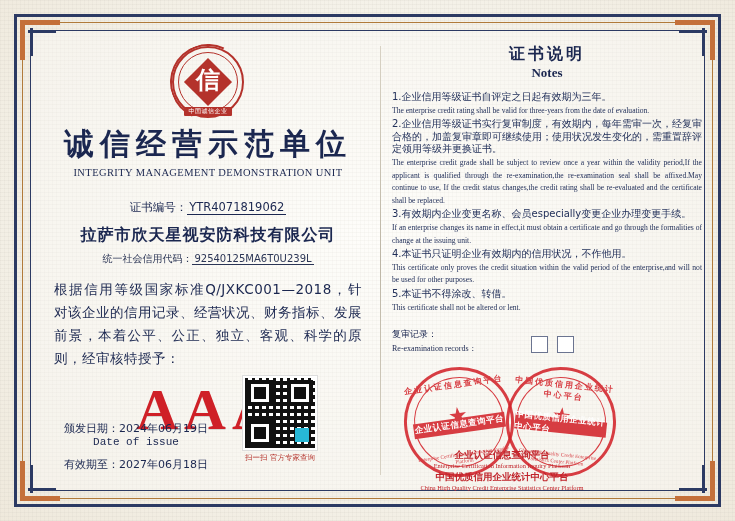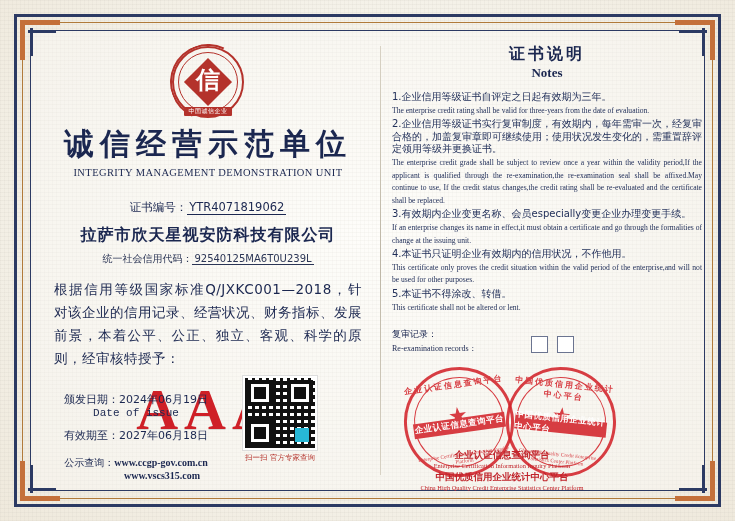--- a/index.html
+++ b/index.html
@@ -291,24 +291,20 @@
   </div>
 
   <div class="dates">
     <div class="drow">
       <div class="cn">颁发日期：2024年06月19日</div>
       <div class="en">Date of issue</div>
     </div>
     <div class="drow">
       <div class="cn">有效期至：2027年06月18日</div>
     </div>
-    <div class="site">
-      <span class="cn">公示查询：</span><span class="u1">www.ccgp-gov.com.cn</span>
-      <span class="u2">www.vscs315.com</span>
-    </div>
   </div>
 
   <div class="qr-wrap">
     <div class="qr">
       <span class="fp fp1">
           <i></i>
         </span>
       <span class="fp fp2">
           <i></i>
         </span>

